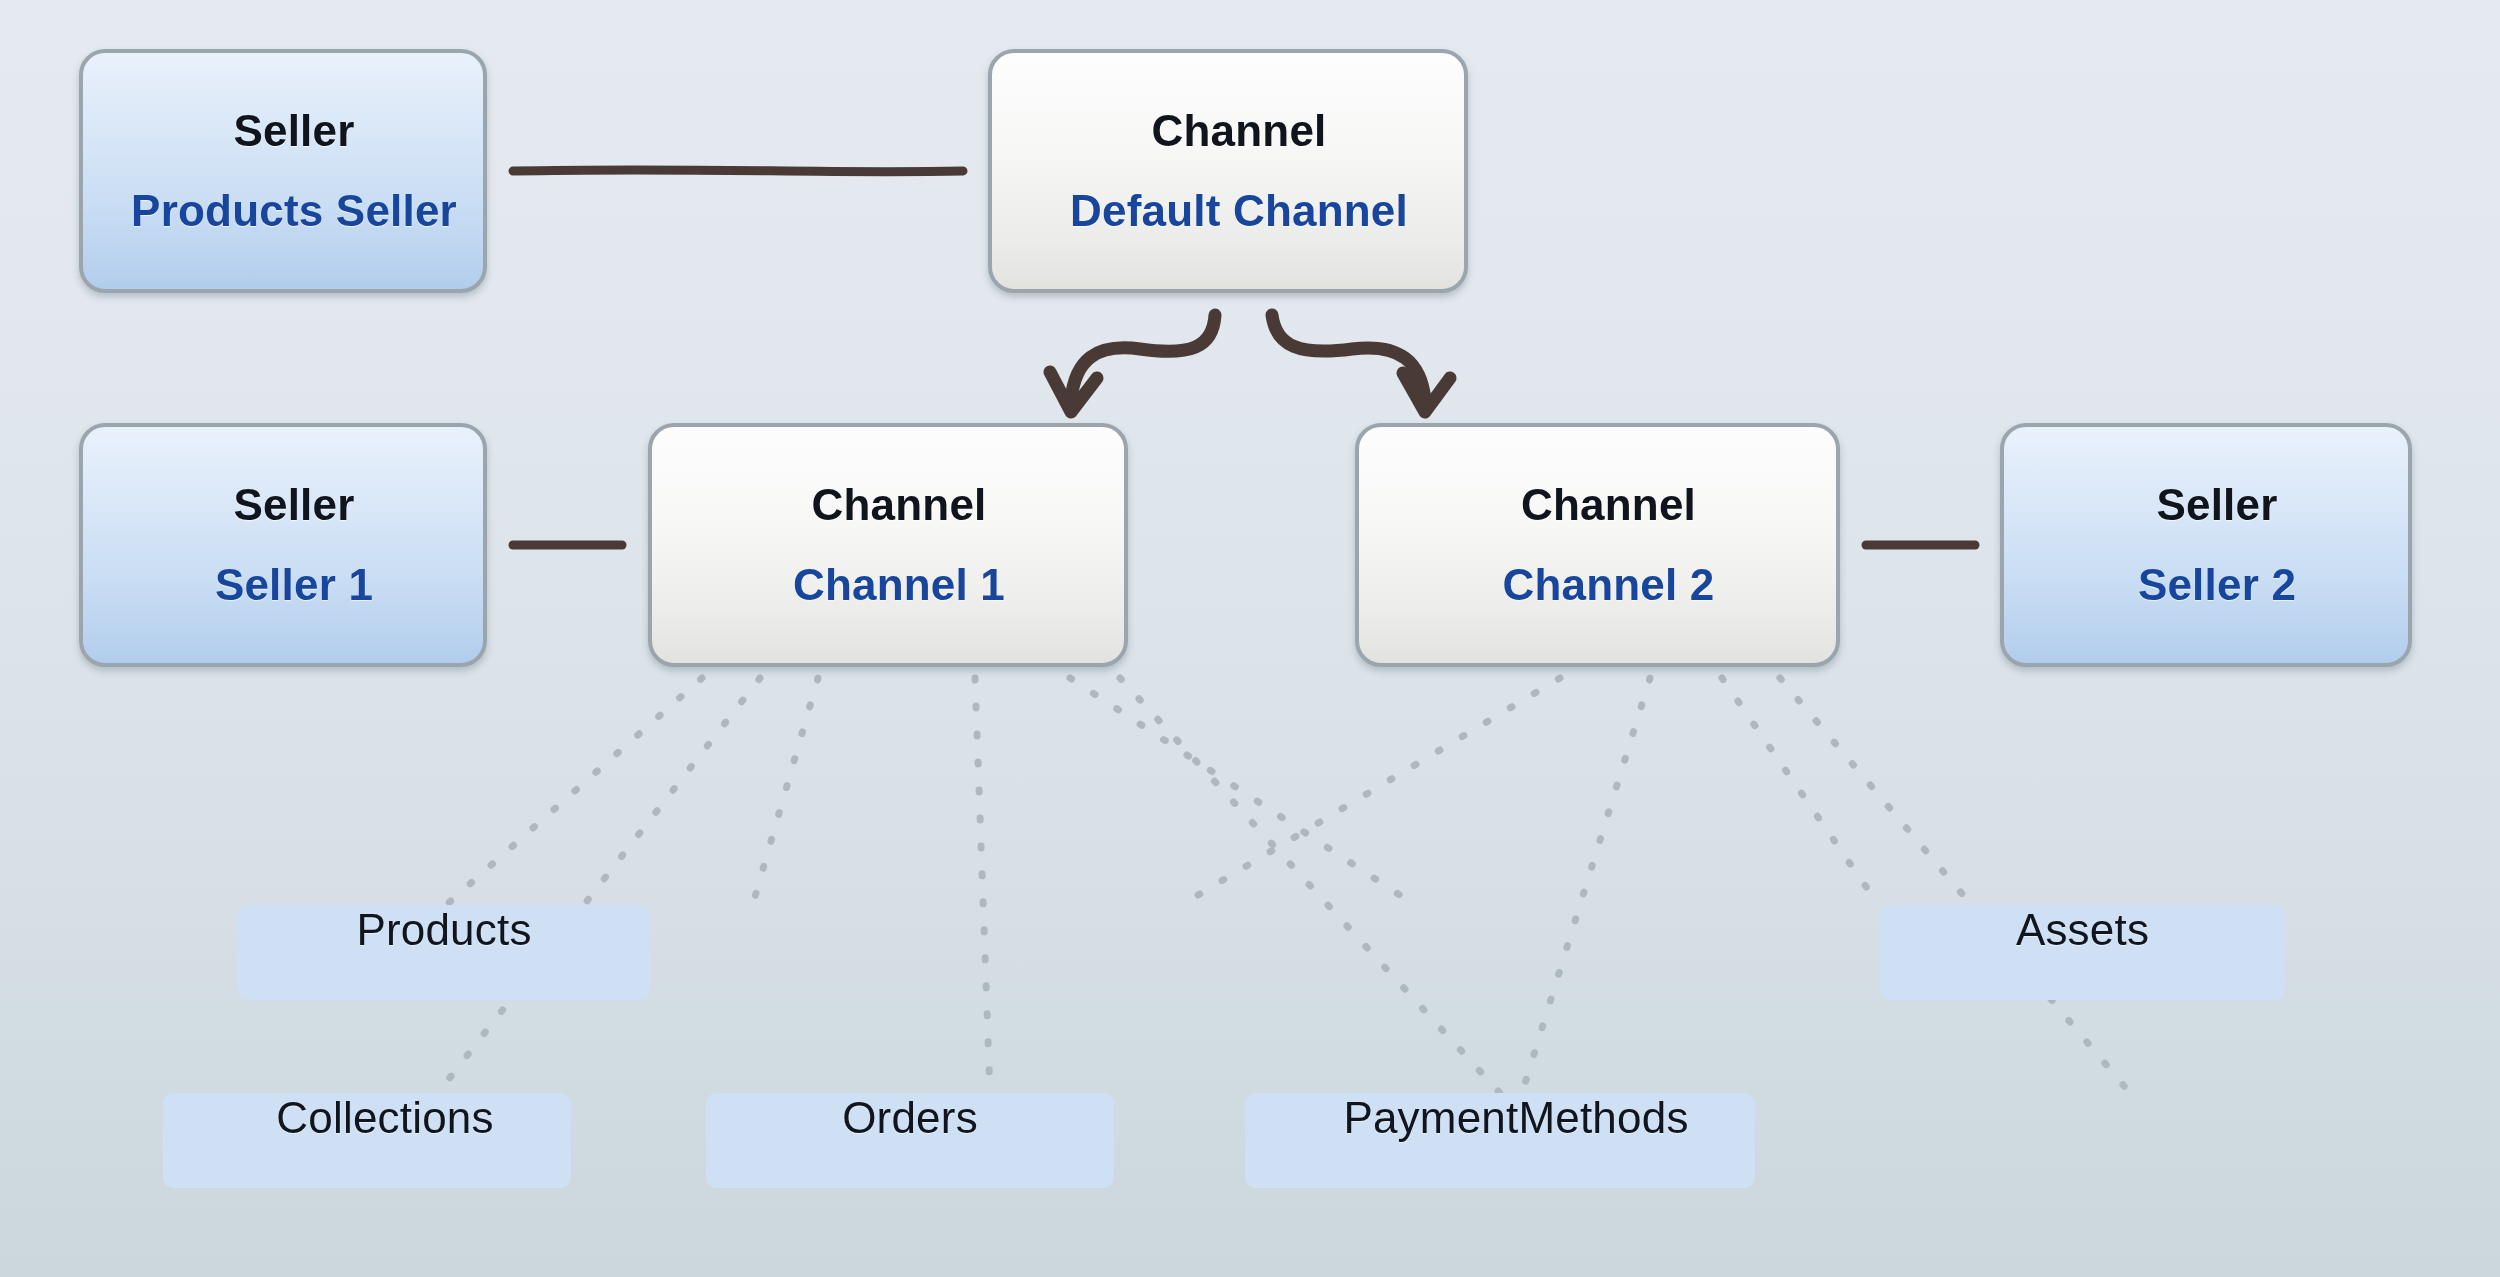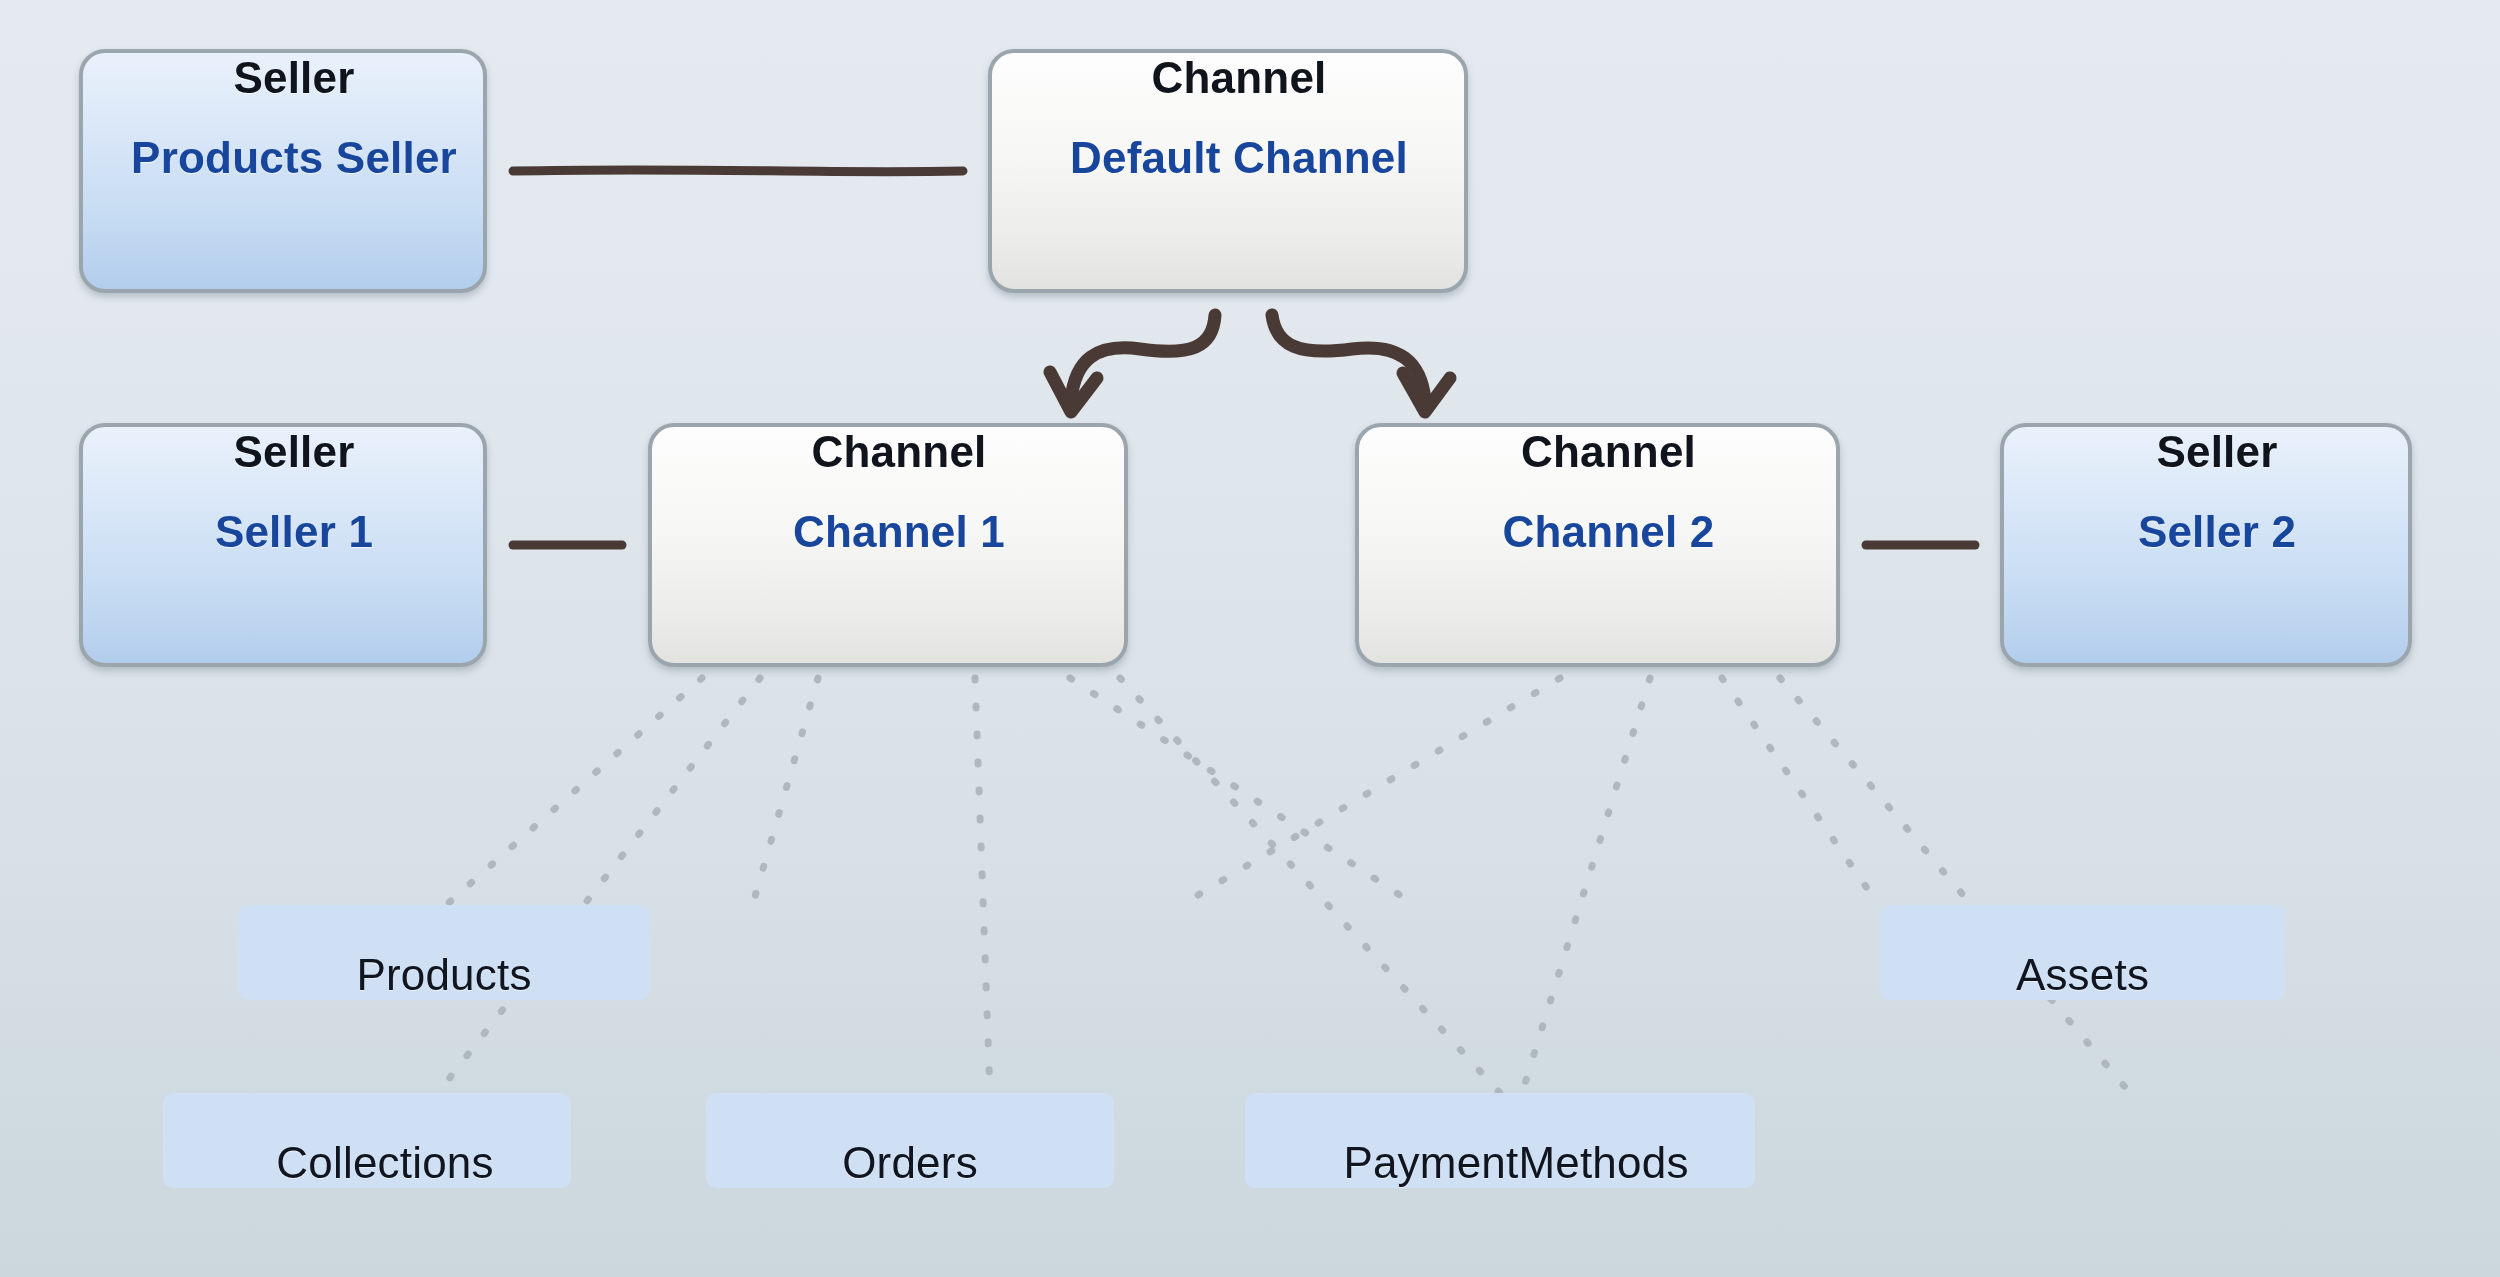--- a/index.html
+++ b/index.html
@@ -34,20 +34,21 @@
   
   .card {
     position: absolute;
     box-sizing: border-box;
     border-radius: 26px;
     border: 4px solid #9aa5ad;
     box-shadow: 0 4px 7px rgba(80,95,110,0.30);
     display: flex;
     flex-direction: column;
     align-items: center;
+    justify-content: center;
     padding-left: 22px;
   }
   .card.seller {
     background: linear-gradient(180deg, #e9f1fb 0%, #dbe8f8 30%, #c7dcf3 68%, #b2cdec 100%);
   }
   .card.channel {
     background: linear-gradient(180deg, #fdfdfd 0%, #f7f7f6 42%, #ececeb 78%, #e2e2df 100%);
   }
   .card .type {
     font-size: 44px;
@@ -65,21 +66,21 @@
     text-shadow: 0 1px 1px rgba(255,255,255,0.7);
   }
 
   
   .chip {
     position: absolute;
     box-sizing: border-box;
     border-radius: 10px;
     background: #cfe0f4;
     display: flex;
-    align-items: flex-end;
+    align-items: flex-start;
     justify-content: center;
   }
   .chip span {
     font-size: 44px;
     font-weight: normal;
     color: #101520;
     letter-spacing: 0.2px;
     text-shadow: 0 1px 1px rgba(255,255,255,0.55);
     white-space: nowrap;
   }

